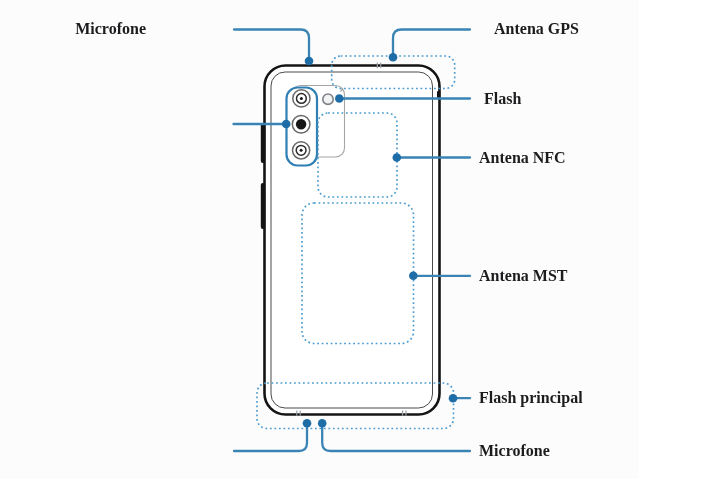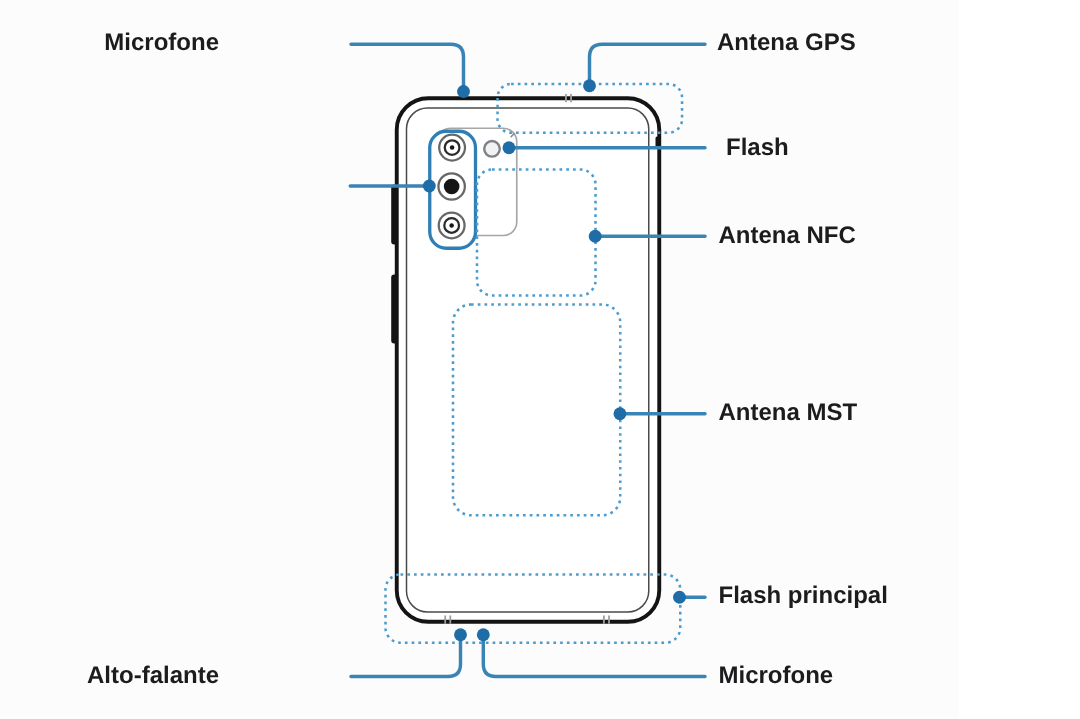--- a/index.html
+++ b/index.html
@@ -12,21 +12,21 @@
     --text:#1c1c1e;
     --background:#fcfcfc;
   }
   html,body{margin:0;padding:0;}
   body{background:#fff;}
   .stage{
     position:relative;
     width:639px;height:479px;
     background:var(--background);
     overflow:hidden;
-    font-family:Liberation Sans, sans-serif;
+    font-family:Liberation Serif, serif;
   }
   .diagram-svg{position:absolute;left:0;top:0;}
   .lbl{
     position:absolute;
     font-size:16px;
     line-height:18px;
     font-weight:600;
     color:var(--text);
     white-space:nowrap;
   }
@@ -117,28 +117,27 @@
       <circle class="dot" cx="396.8" cy="157.5" r="4.3"></circle>
       <circle class="dot" cx="413.3" cy="275.8" r="4.3"></circle>
       <circle class="dot" cx="453" cy="398.2" r="4.3"></circle>
       <circle class="dot" cx="307" cy="423.2" r="4.3"></circle>
       <circle class="dot" cx="322.2" cy="423.2" r="4.3"></circle>
     </g>
   </svg>
 
   <div class="lbl right" style="right:493px;top:20px;">Microfone</div>
 
-  <div class="lbl" style="left:478px;top:20px;">Antena GPS</div>
+  <div class="lbl" style="left:494px;top:20px;">Antena GPS</div>
 
 
   <div class="lbl" style="left:484px;top:90px;">Flash</div>
 
   <div class="lbl" style="left:479px;top:267px;">Antena MST</div>
 
   <div class="lbl" style="left:479px;top:149px;">Antena NFC</div>
 
   <div class="lbl" style="left:479px;top:389px;">Flash principal</div>
 
-  <div class="lbl right" style="right:493px;top:442px;">Alto-falante</div>
 
   <div class="lbl" style="left:479px;top:442px;">Microfone</div>
 
 </div>
 
 </body></html>

